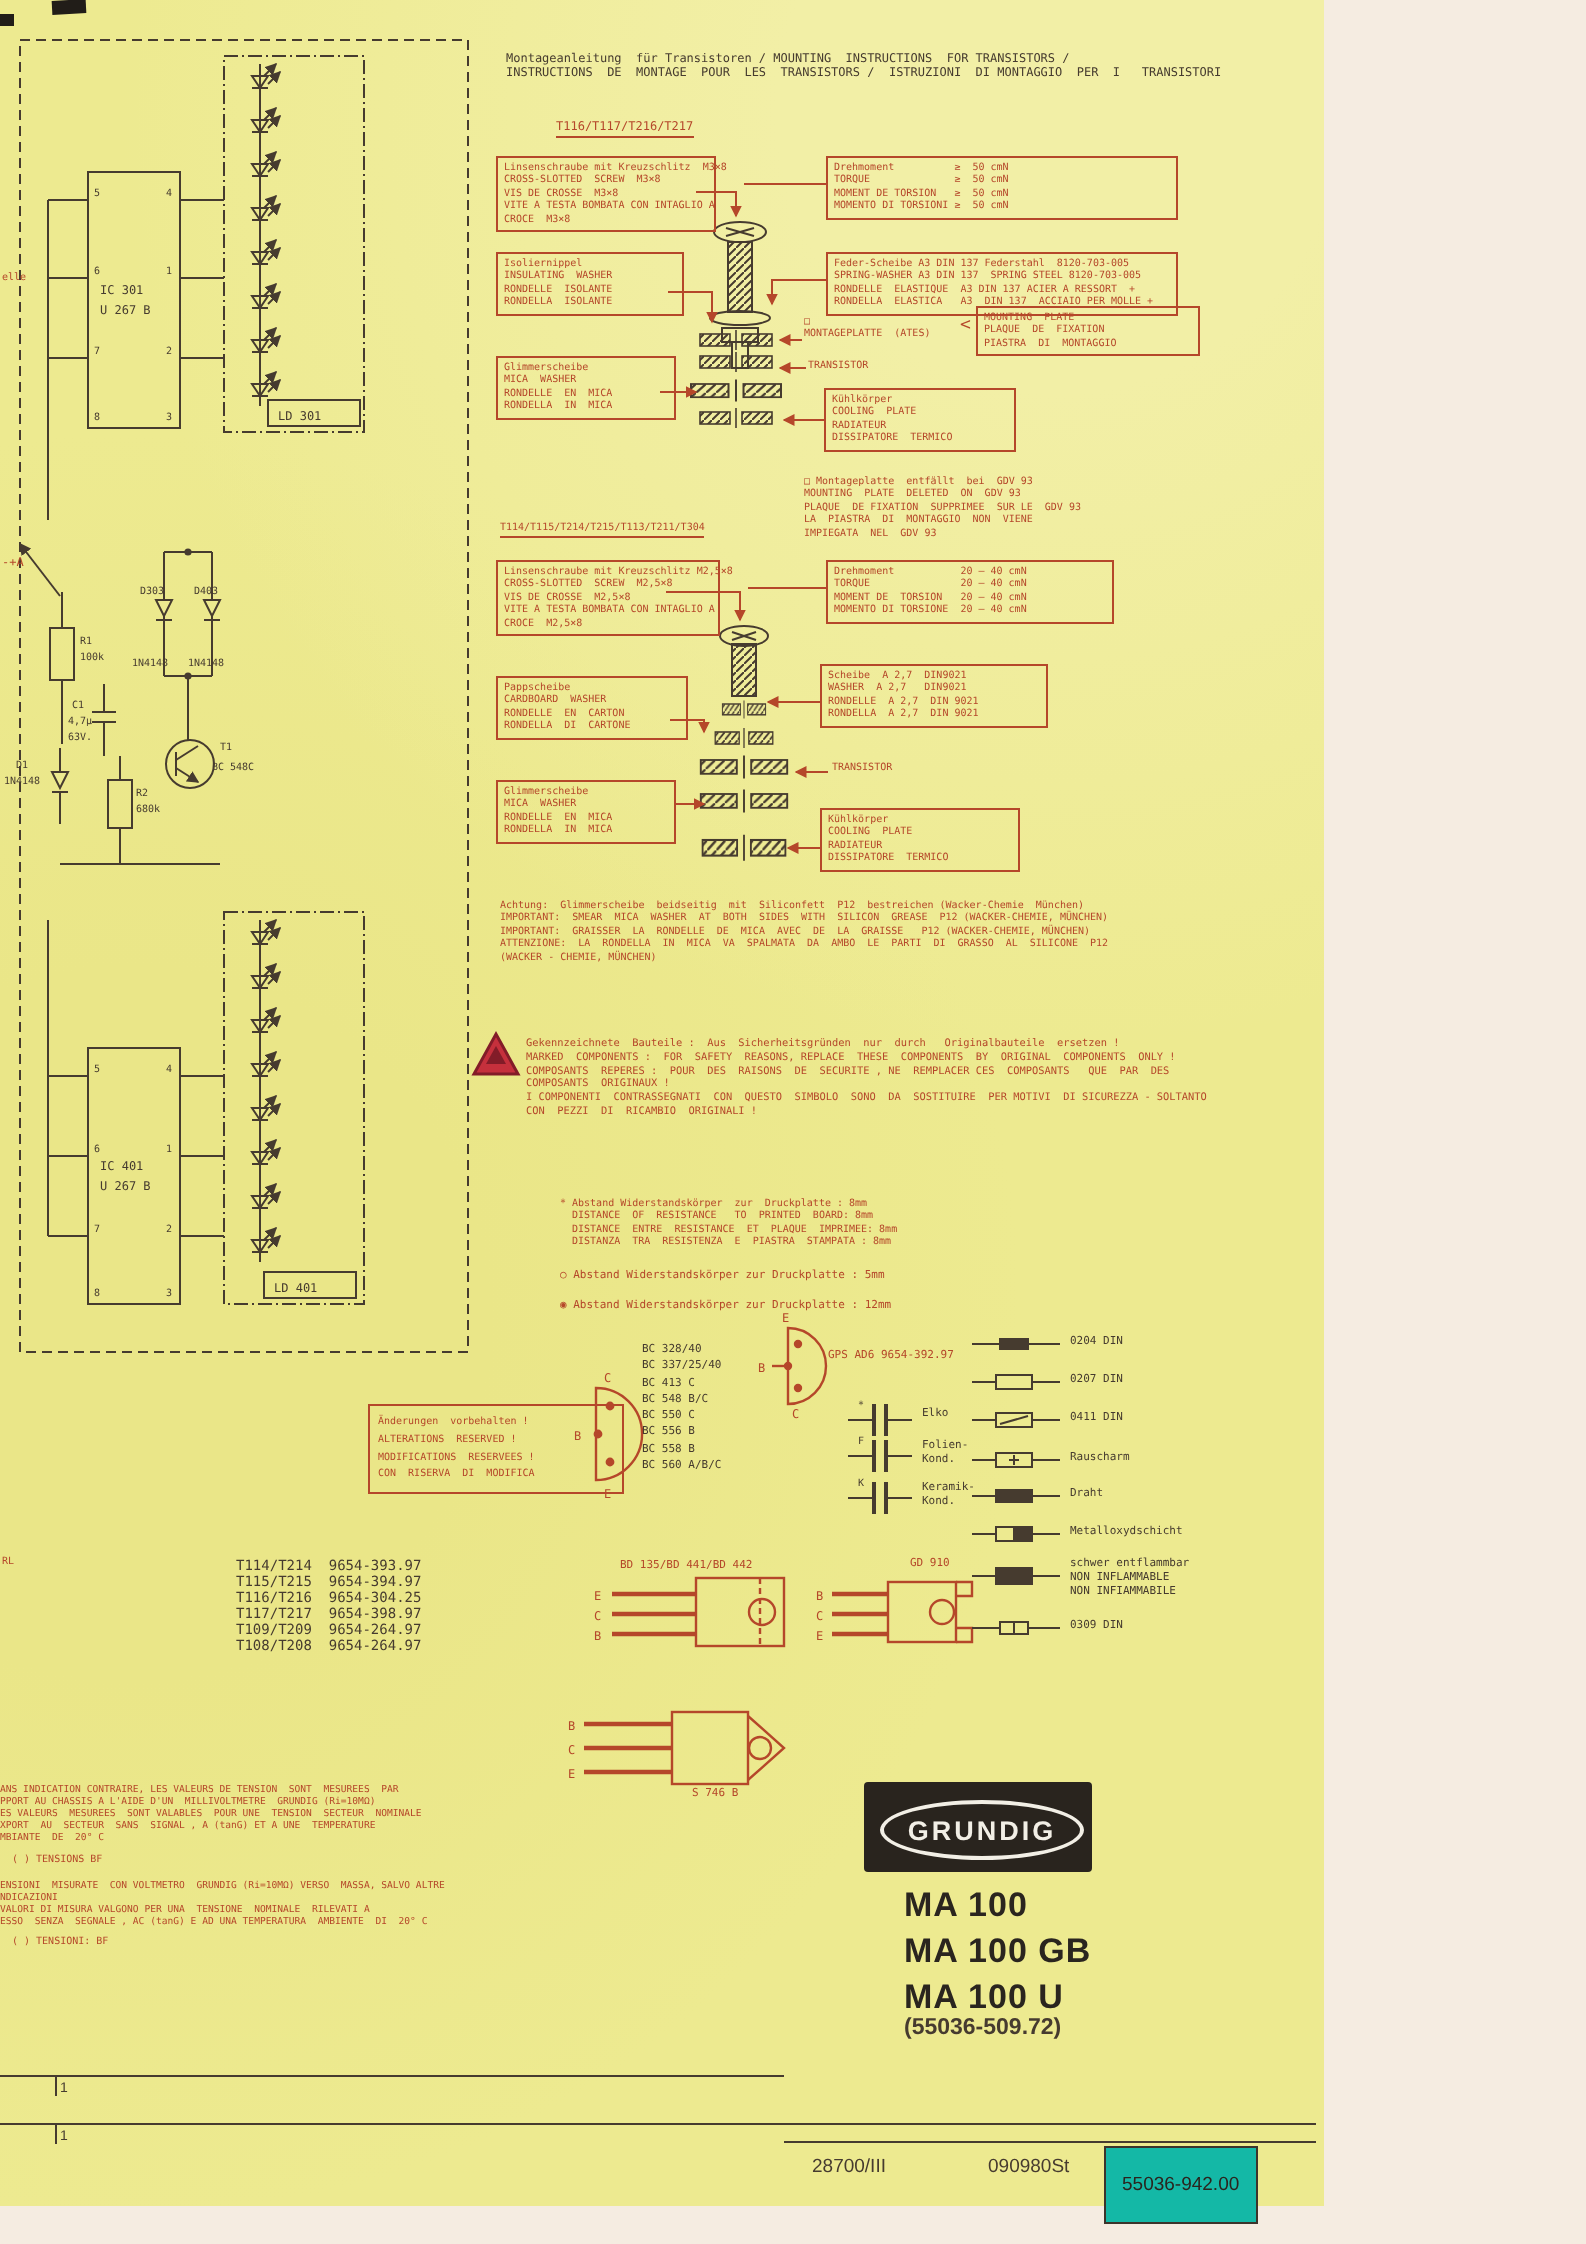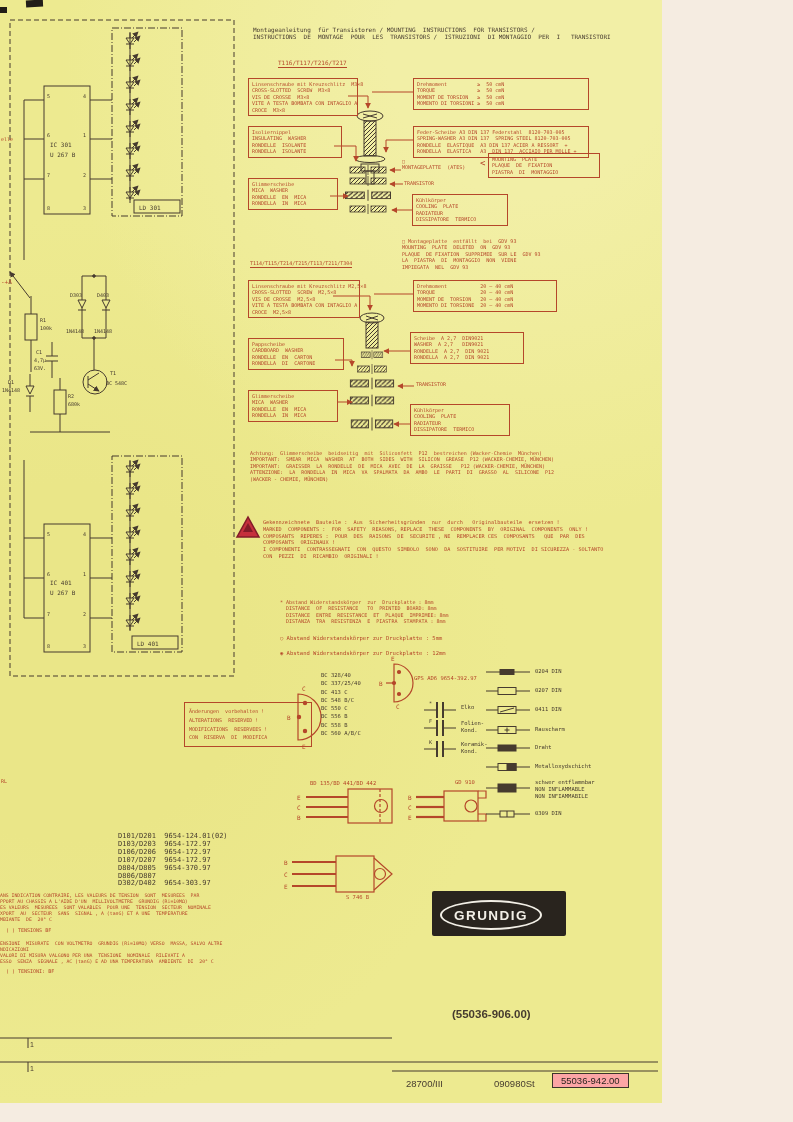--- a/index.html
+++ b/index.html
@@ -19,21 +19,21 @@
   .f55{font-size:5.5px;line-height:7px;}
   .f6{font-size:6px;line-height:7.4px;}
   .f7{font-size:7px;line-height:7.9px;}
   .ul{display:inline-block;border-bottom:1px solid #b5472a;padding-bottom:1px;}
   .sans{font-family:"Liberation Sans",sans-serif;}
   .models{font-weight:bold;font-size:17px;line-height:23px;color:#2a251f;letter-spacing:.5px;}
   .logo{background:#29241e;border-radius:2px;}
   .logo .oval{position:absolute;left:8px;top:9px;width:98px;height:26px;border:2.5px solid #f2efe6;
               border-radius:50%;display:flex;align-items:center;justify-content:center;}
   .logo .oval span{color:#f2efe6;font-weight:bold;font-size:13.5px;letter-spacing:1.5px;}
-  .docbox{border:1.2px solid #3c342b;color:#2a251f;font-size:9.5px;padding:1px 8px;background:#fca5a5;}
+  .docbox{border:1.2px solid #3c342b;color:#2a251f;font-size:9.5px;padding:13px 8px;background:#14b8a6;}
   .mark{background:#211d18;}
   svg text{font-family:"DejaVu Sans Mono",monospace;}
 </style>
 </head>
 <body>
 
 <div class="page">
   <div class="paper"></div>
   <div class="abs mark" style="left:26px;top:0;width:17px;height:7px;transform:rotate(-3deg);"></div>
   <div class="abs mark" style="left:0;top:7px;width:7px;height:6px;"></div>
@@ -495,49 +495,51 @@
   <div class="abs k pre f55" style="left:535px;top:779px;">schwer entflammbar
 NON INFLAMMABLE
 NON INFIAMMABILE</div>
   <div class="abs k f55" style="left:535px;top:810px;">0309 DIN</div>
 
   <div class="abs rb pre f5" style="left:184px;top:702px;width:118px;line-height:8.8px;padding:4px 4px;">Änderungen  vorbehalten !
 ALTERATIONS  RESERVED !
 MODIFICATIONS  RESERVEES !
 CON  RISERVA  DI  MODIFICA</div>
 
-  <div class="abs k pre f7" style="left:118px;top:833px;">D101/D201  9654-124.01(02)
-D103/D203  9654-172.97
-D106/D206  9654-172.97
-D107/D207  9654-172.97
-D804/D805  9654-370.97
-D806/D807
-D302/D402  9654-303.97</div>
+  <div class="abs k pre f7" style="left:118px;top:780px;">T114/T214  9654-393.97
+T115/T215  9654-394.97
+T116/T216  9654-304.25
+T117/T217  9654-398.97
+T109/T209  9654-264.97
+T108/T208  9654-264.97</div>
 
   <div class="abs r pre" style="left:0;top:893px;font-size:4.8px;line-height:6px;">ANS INDICATION CONTRAIRE, LES VALEURS DE TENSION  SONT  MESUREES  PAR
 PPORT AU CHASSIS A L'AIDE D'UN  MILLIVOLTMETRE  GRUNDIG (Ri=10MΩ)
 ES VALEURS  MESUREES  SONT VALABLES  POUR UNE  TENSION  SECTEUR  NOMINALE
 XPORT  AU  SECTEUR  SANS  SIGNAL , A (tanG) ET A UNE  TEMPERATURE
 MBIANTE  DE  20° C</div>
   <div class="abs r f5" style="left:6px;top:927px;">(      )  TENSIONS  BF</div>
   <div class="abs r pre" style="left:0;top:941px;font-size:4.8px;line-height:6px;">ENSIONI  MISURATE  CON VOLTMETRO  GRUNDIG (Ri=10MΩ) VERSO  MASSA, SALVO ALTRE
 NDICAZIONI
 VALORI DI MISURA VALGONO PER UNA  TENSIONE  NOMINALE  RILEVATI A
 ESSO  SENZA  SEGNALE , AC (tanG) E AD UNA TEMPERATURA  AMBIENTE  DI  20° C</div>
   <div class="abs r f5" style="left:6px;top:968px;">(      )  TENSIONI:  BF</div>
 
   <div class="abs r f5" style="left:1px;top:136px;">elle</div>
   <div class="abs r f6" style="left:1px;top:278px;">-+A</div>
   <div class="abs r f5" style="left:1px;top:778px;">RL</div>
 
-  <div class="abs logo sans" style="left:432px;top:891px;width:134px;height:45px;">
+  <div class="abs logo sans" style="left:432px;top:891px;width:114px;height:45px;">
     <div class="oval">
       <span>GRUNDIG</span>
     </div>
   </div>
-  <div class="abs sans k" style="left:452px;top:1008px;font-size:11.5px;font-weight:bold;">(55036-906.00)</div>
+  <div class="abs sans models pre" style="left:452px;top:941px;">MA 100
+MA 100 GB
+MA 100 U</div>
+  <div class="abs sans k" style="left:452px;top:1008px;font-size:11.5px;font-weight:bold;">(55036-509.72)</div>
 
   <div class="abs k sans" style="left:30px;top:1041px;font-size:7px;">1</div>
   <div class="abs k sans" style="left:30px;top:1065px;font-size:7px;">1</div>
   <div class="abs k sans" style="left:406px;top:1078px;font-size:9.5px;">28700/III</div>
   <div class="abs k sans" style="left:494px;top:1078px;font-size:9.5px;text-align:right;">090980St</div>
   <div class="abs docbox sans" style="left:552px;top:1073px;">55036-942.00</div>
 </div>
 
 </body></html>

